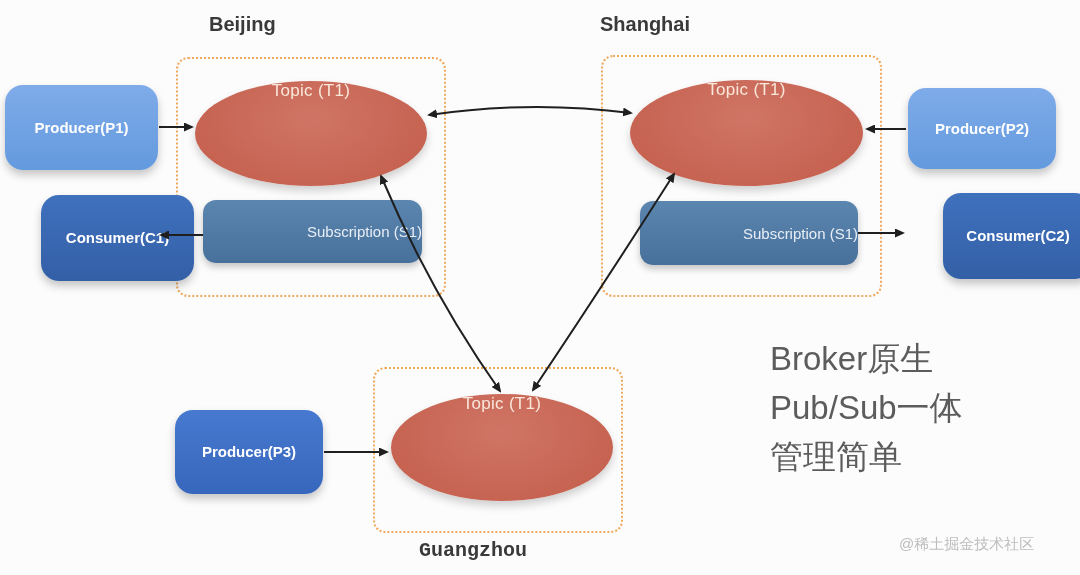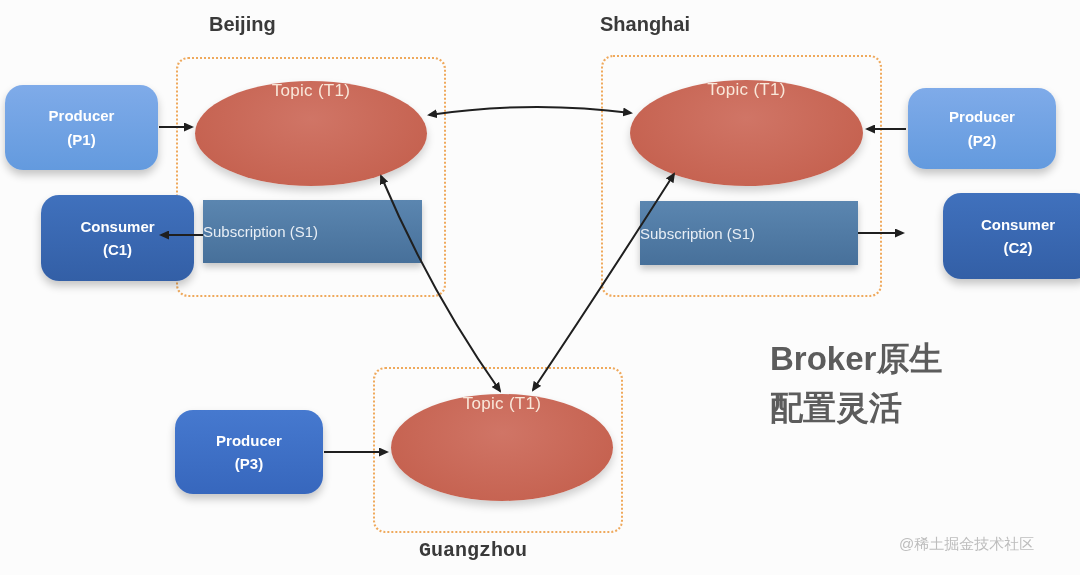--- a/index.html
+++ b/index.html
@@ -51,34 +51,35 @@
   #topic-shanghai  { left: 630px; top: 80px;  width: 233px; height: 106px; }
   #topic-guangzhou { left: 391px; top: 394px; width: 222px; height: 107px; }
 
   
   .subscription {
     position: absolute;
     background: linear-gradient(180deg, #5b86b0 0%, #47709a 100%);
     box-shadow: 0 4px 7px rgba(0,0,0,0.22);
     display: flex;
     align-items: center;
-    justify-content: flex-start;
+    justify-content: flex-end;
     color: #e8eef5;
     font-size: 15px;
+    border-radius: 13px;
   }
   #sub-beijing  { left: 203px; top: 200px; width: 219px; height: 63px; }
   #sub-shanghai { left: 640px; top: 201px; width: 218px; height: 64px; }
 
   
   .client {
     position: absolute;
     border-radius: 18px;
     box-shadow: 0 5px 8px rgba(0,0,0,0.22);
     display: flex;
-    flex-direction: column;
+    flex-direction: row;
     align-items: center;
     justify-content: center;
     color: #ffffff;
     font-size: 15px;
     font-weight: 600;
     line-height: 1.55;
     text-align: center;
   }
   .client-producer-light { background: linear-gradient(180deg, #7fabe9 0%, #639ade 100%); }
   .client-consumer-dark  { background: linear-gradient(180deg, #4071bd 0%, #335fa6 100%); margin-left: 36px; }
@@ -102,21 +103,21 @@
     stroke-width: 2;
     fill: none;
   }
 
   
   .annotation {
     position: absolute;
     left: 770px;
     top: 334px;
     font-size: 33px;
-    font-weight: 700;
+    font-weight: 400;
     color: #5c5c5c;
     line-height: 49px;
     white-space: nowrap;
   }
 
   
   .watermark {
     position: absolute;
     left: 899px;
     top: 535px;
@@ -191,18 +192,19 @@
     <path class="arrow-path" d="M906,129 L867,129" marker-end="url(#ah)"></path>
     <path class="arrow-path" d="M858,233 L903,233" marker-end="url(#ah)"></path>
     <path class="arrow-path" d="M324,452 L387,452" marker-end="url(#ah)"></path>
     <path class="arrow-path" d="M429,115 Q530,100 631,113" marker-start="url(#ahr)" marker-end="url(#ah)"></path>
     <path class="arrow-path" d="M381,176 Q430,292 500,391" marker-start="url(#ahr)" marker-end="url(#ah)"></path>
     <path class="arrow-path" d="M674,174 Q600,290 533,390" marker-start="url(#ahr)" marker-end="url(#ah)"></path>
   </svg>
 
   <div class="annotation">
     <div>Broker原生</div>
-    <div>配置灵活</div>
+    <div>Pub/Sub一体</div>
+    <div>管理简单</div>
   </div>
 
   <div class="watermark">@稀土掘金技术社区</div>
 
 </div>
 
 </body></html>

